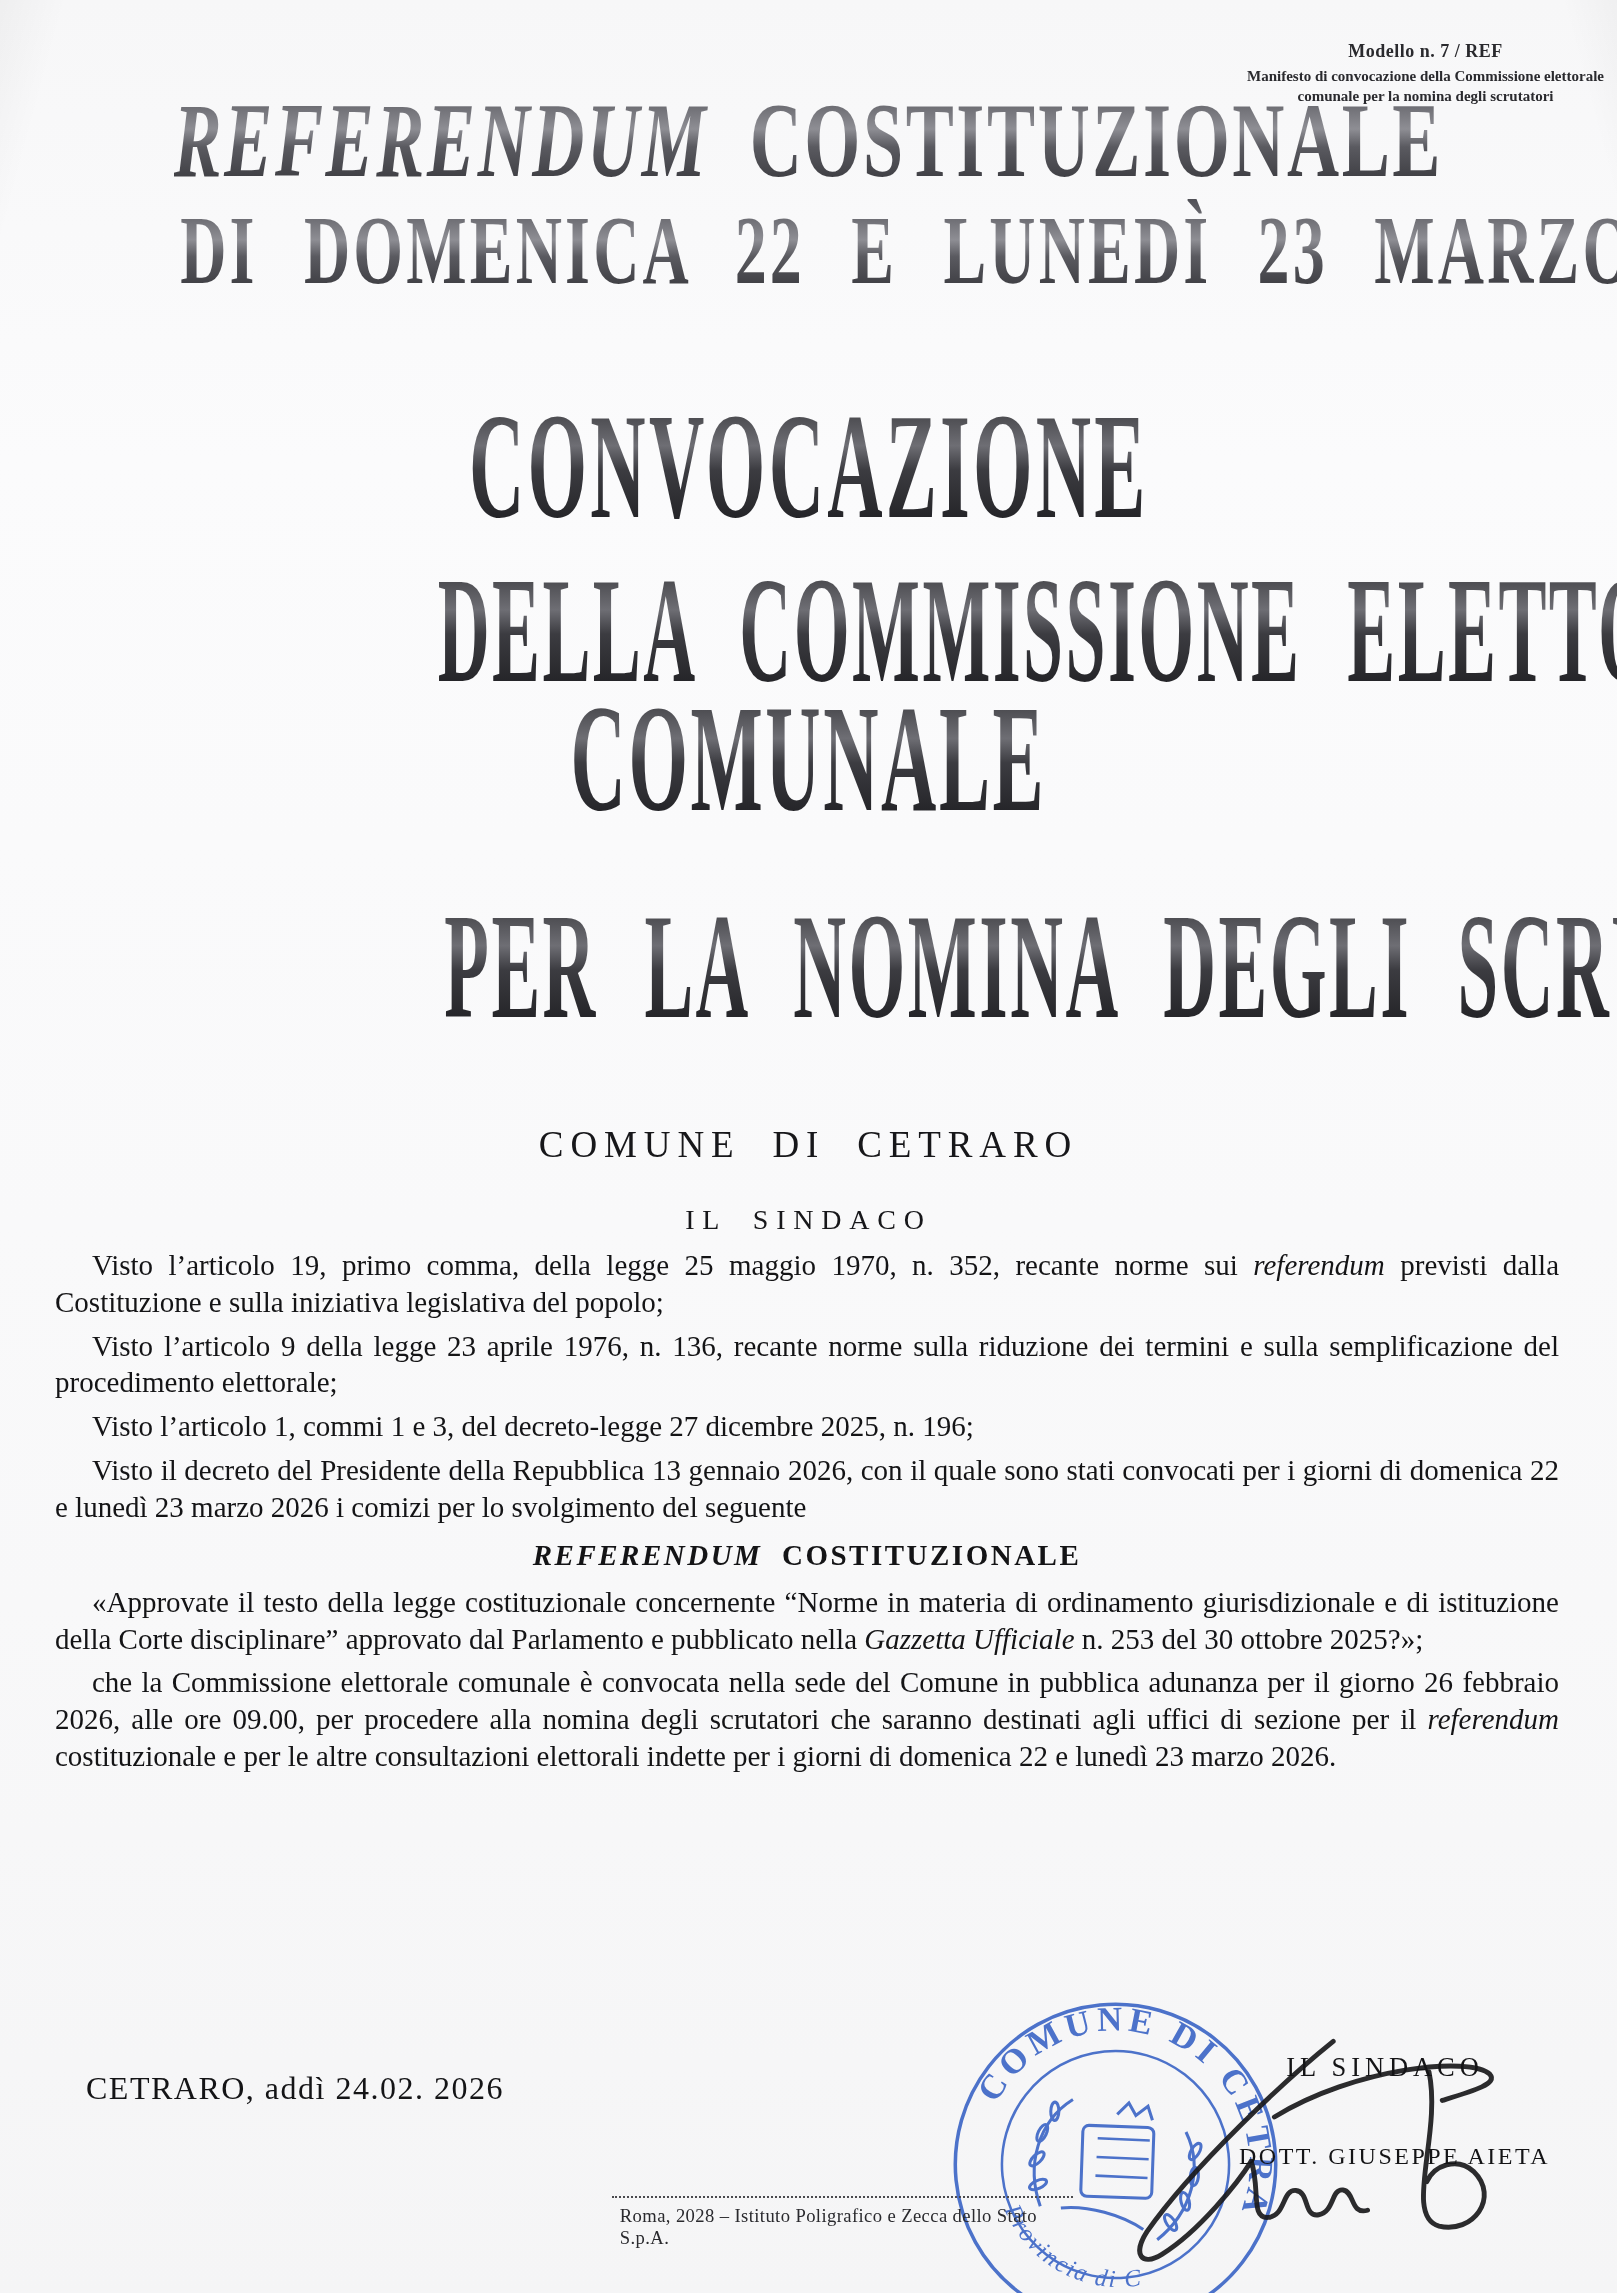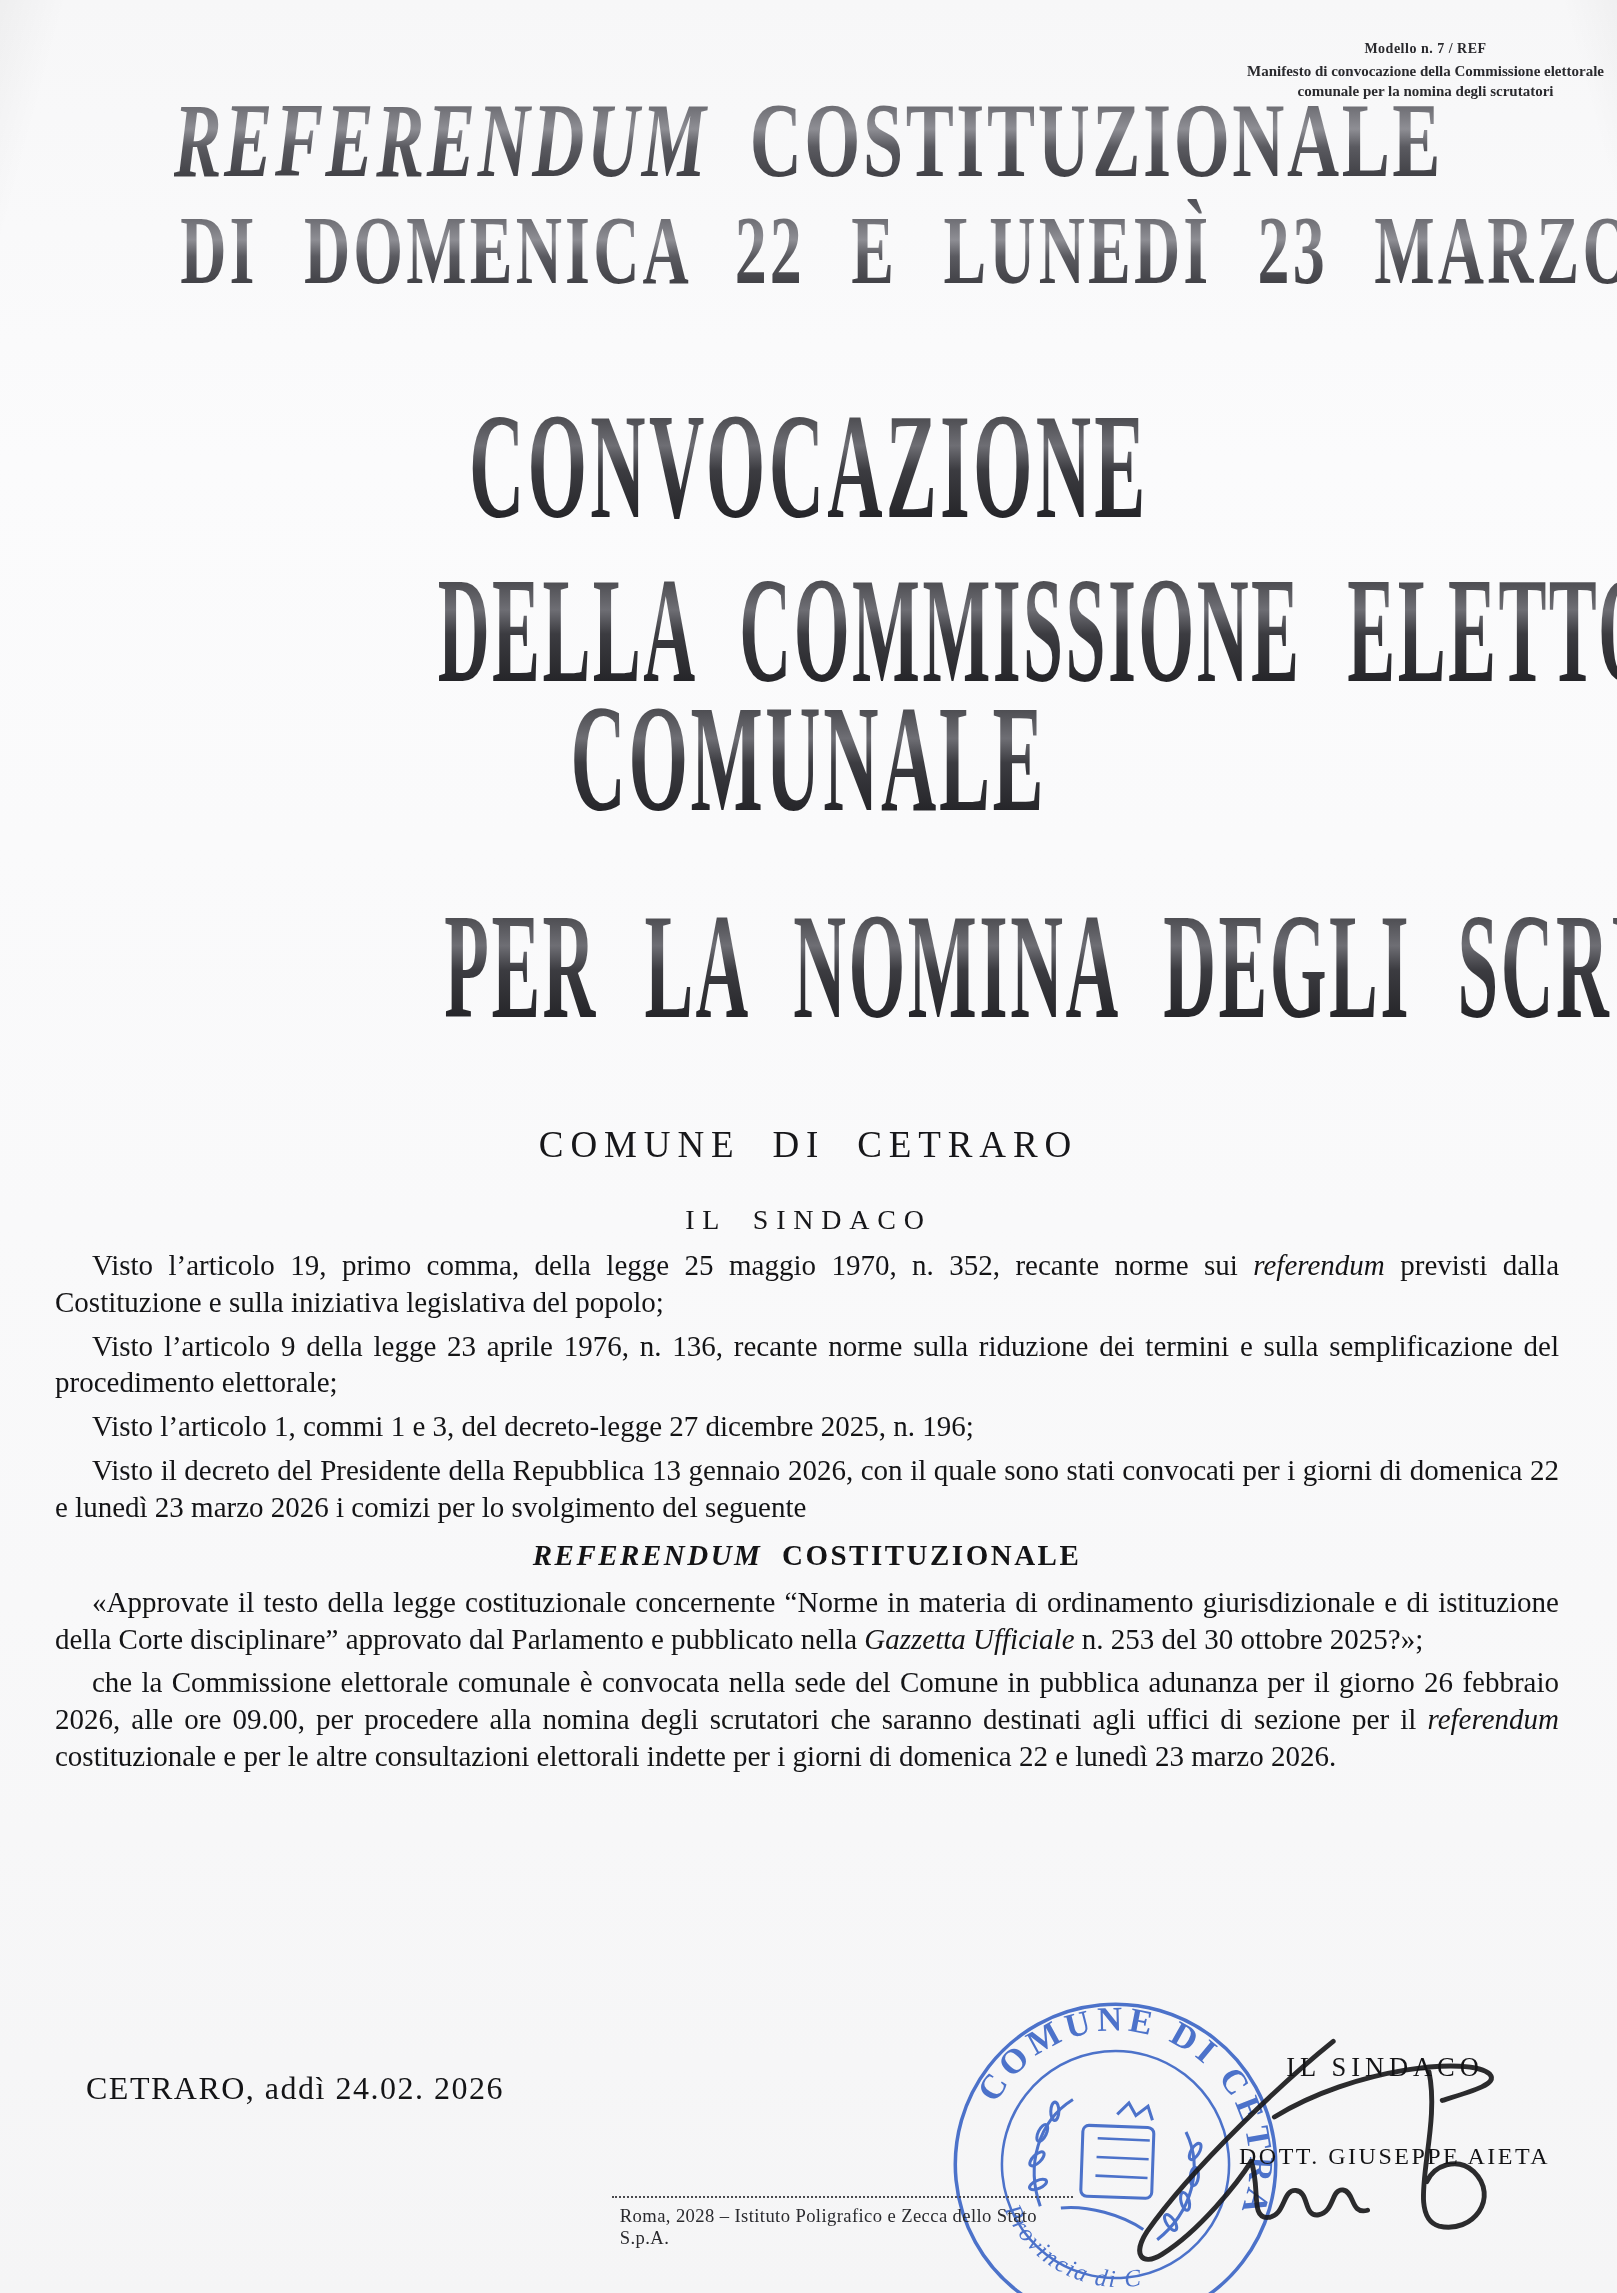--- a/index.html
+++ b/index.html
@@ -13,21 +13,21 @@
       linear-gradient(180deg,#f7f7f8 0%, #fbfbfc 20%, #f8f8f9 70%, #f5f5f6 100%);
     overflow:hidden;
     font-family:"Liberation Serif","DejaVu Serif",serif;
     color:#1c1c1e;
   }
   
   .meta{
     position:absolute; left:1243px; top:41px; width:365px;
     text-align:center; color:#2a2a2e;
   }
-  .meta .model{font-size:14px; letter-spacing:0.5px; margin-bottom:3.9px; font-weight:bold;}
+  .meta .model{font-size:18px; letter-spacing:0.5px; margin-bottom:3.9px; font-weight:bold;}
   .meta .desc{font-size:15px; line-height:1.35; font-weight:bold;}
 
   
   .disp-line{display:inline-block;white-space:nowrap;transform-origin:50% 50%;font-weight:bold;}
   .engrave-dark{
     background:linear-gradient(180deg,#232326 0%,#6e6e74 38%,#3c3c41 52%,#141417 100%);
     -webkit-background-clip:text;background-clip:text;color:transparent;
   }
   .engrave-gray{
     background:linear-gradient(180deg,#4a4a50 0%,#8e8e94 40%,#5a5a60 55%,#2c2c30 100%);

